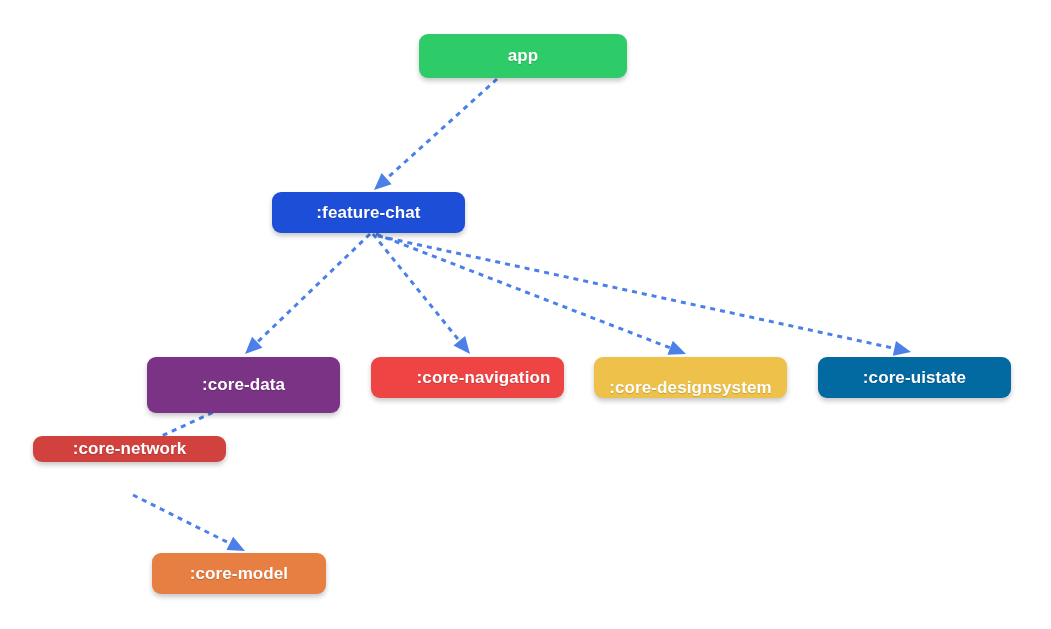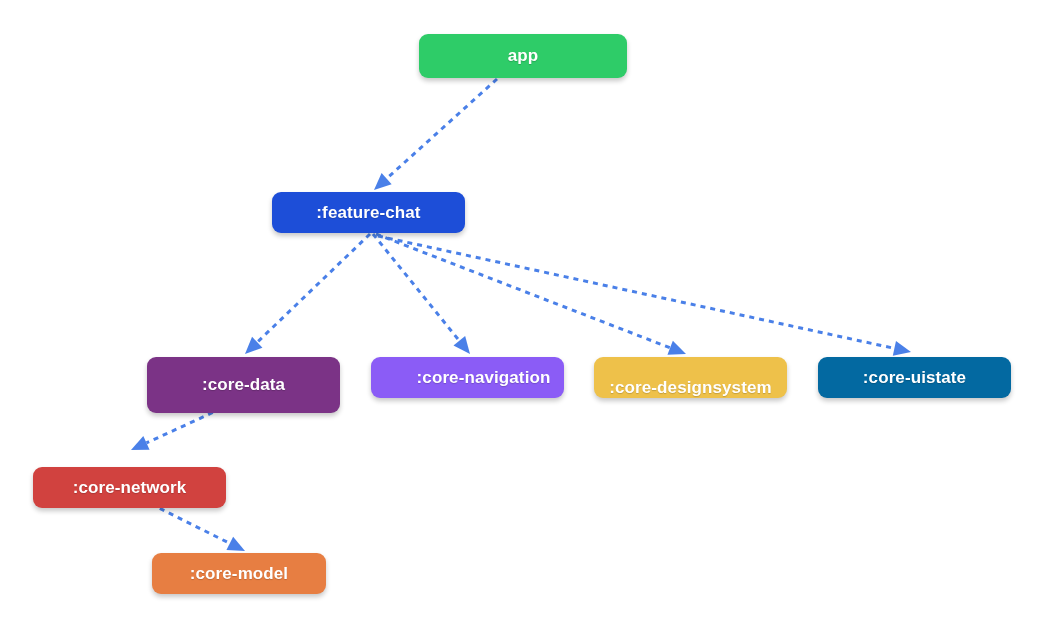--- a/index.html
+++ b/index.html
@@ -84,30 +84,30 @@
   <div id="node-layer">
       <div class="node" style="left: 398px; top: 34px; width: 208px; height: 44px; background: rgb(46, 204, 104); margin-left: 21px;">
         <span class="node-label">app</span>
       </div>
       <div class="node" style="left: 272px; top: 192px; width: 193px; height: 41px; background: #1d4ed8;">
         <span class="node-label">:feature-chat</span>
       </div>
       <div class="node" style="left: 147px; top: 357px; width: 193px; height: 56px; background: rgb(123, 51, 134);">
         <span class="node-label">:core-data</span>
       </div>
-      <div class="node" style="left: 371px; top: 357px; width: 193px; height: 41px; background: #8b5cf6; padding-left: 32px;">
+      <div class="node" style="left: 371px; top: 357px; width: 193px; height: 41px; background: #ef4444; padding-left: 32px;">
         <span class="node-label">:core-navigation</span>
       </div>
       <div class="node" style="left: 594px; top: 357px; width: 193px; height: 41px; background: rgb(238, 193, 74); align-items: flex-end;">
         <span class="node-label">:core-designsystem</span>
       </div>
       <div class="node" style="left: 818px; top: 357px; width: 193px; height: 41px; background: #0369a1;">
         <span class="node-label">:core-uistate</span>
       </div>
-      <div class="node" style="left: 33px; top: 467px; width: 193px; height: 41px; background: rgb(209, 66, 63);">
+      <div class="node" style="left: 33px; top: 436px; width: 193px; height: 26px; background: rgb(209, 66, 63);">
         <span class="node-label">:core-network</span>
       </div>
       <div class="node" style="left: 152px; top: 553px; width: 174px; height: 41px; background: rgb(231, 126, 66);">
         <span class="node-label">:core-model</span>
       </div>
     </div>
 
 </div>
 
 </body></html>

